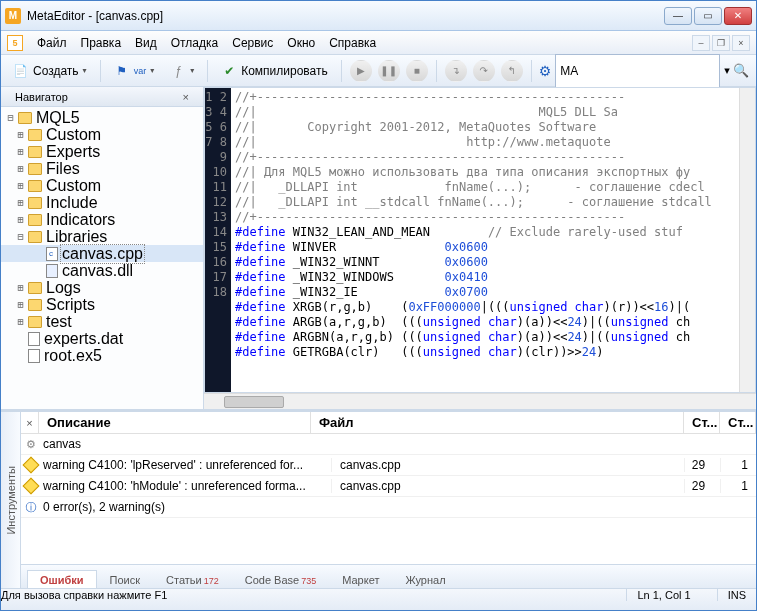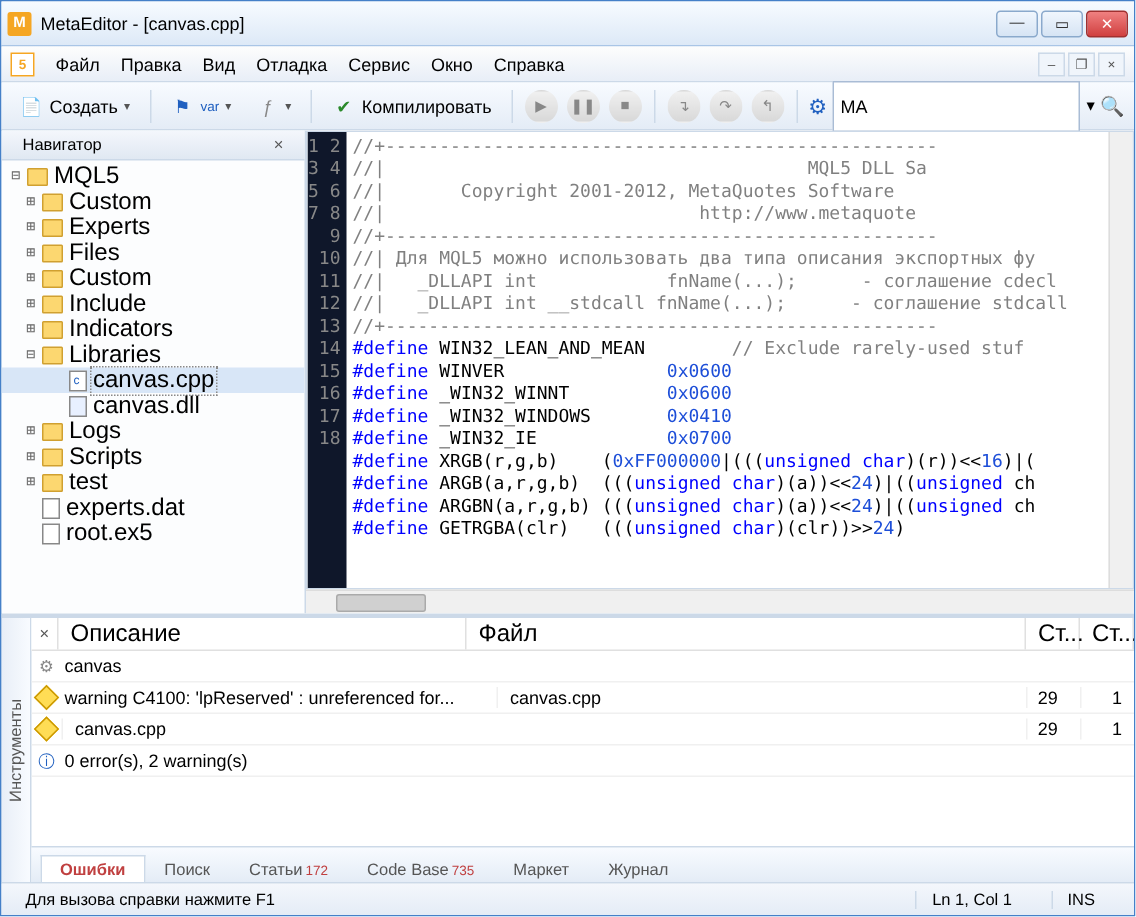--- a/index.html
+++ b/index.html
@@ -46,37 +46,37 @@
 .c-cm{color:#808080;} .c-pp{color:#0000ff;} .c-kw{color:#0000ff;} .c-num{color:#1d4ed8;}
 .scr-v{width:16px;background:#f0f0f0;border-left:1px solid #ddd;}
 .hscroll{height:16px;background:#f0f0f0;border-top:1px solid #ddd;display:flex;align-items:center;}
 .hscroll .thumb{height:12px;width:60px;background:#d0d0d0;border:1px solid #aaa;border-radius:2px;margin-left:20px;}
 .bottom-panel { height: 179px; border-top: 3px solid #ccd9e8; display: flex; flex-direction: column; }
 .bp-main{flex:1;display:flex;overflow:hidden;}
 .bp-sidebar{width:20px;background:linear-gradient(90deg,#e8eef7,#f8fbff);border-right:1px solid #ccd9e8;display:flex;align-items:center;justify-content:center;}
 .bp-sidebar span{writing-mode:vertical-rl;transform:rotate(180deg);font-size:11px;color:#555;}
 .bp-content{flex:1;display:flex;flex-direction:column;}
 .bp-header{height:22px;display:flex;border-bottom:1px solid #e0e0e0;background:#fff;}
-.bp-header .col{padding:3px 8px;border-right:1px solid #e0e0e0;font-size:16px;display:flex;align-items:center;}
+.bp-header .col{padding:3px 8px;border-right:1px solid #e0e0e0;font-size:13px;display:flex;align-items:center;font-weight:bold;}
 .bp-header .x{width:18px;display:flex;align-items:center;justify-content:center;color:#555;border-right:1px solid #e0e0e0;}
 .bp-rows{flex:1;overflow:auto;}
 .bp-row{height:21px;display:flex;align-items:center;border-bottom:1px solid #f0f0f0;font-size:12px;}
 .bp-row .ic{width:20px;display:flex;justify-content:center;}
 .bp-row .warn{width:12px;height:12px;background:#ffdd55;border:1px solid #cc9900;transform:rotate(45deg);}
 .bp-row .gear2{color:#888;font-size:11px;}
 .bp-row .info{color:#2060c0;font-size:11px;}
 .bp-row .c1{flex:0 0 290px;padding-left:2px;overflow:hidden;text-overflow:ellipsis;white-space:nowrap;}
 .bp-row .c2{flex:1;padding-left:8px;border-left:1px solid #f0f0f0;}
 .bp-row .c3{width:36px;text-align:center;padding-right:8px;border-left:1px solid #f0f0f0;}
 .bp-row .c4{width:36px;text-align:right;padding-right:8px;border-left:1px solid #f0f0f0;}
 .bp-tabs{height:24px;background:linear-gradient(#f8fbff,#e4ecf6);border-top:1px solid #ccd9e8;display:flex;align-items:flex-end;padding:0 6px;gap:0;}
 .bp-tab{padding:3px 12px;font-size:11px;color:#555;border:1px solid transparent;border-bottom:none;position:relative;top:1px;}
 .bp-tab.active{background:#fff;border-color:#ccd9e8;color:#c04040;font-weight:bold;}
 .bp-tab .badge{color:#c04040;font-size:9px;margin-left:2px;}
-.statusbar{height:22px;background:linear-gradient(#f4f7fc,#e4ecf6);border-top:1px solid #ccd9e8;display:flex;align-items:center;padding:0 16px;font-size:11px;}
+.statusbar{height:22px;background:linear-gradient(#f4f7fc,#e4ecf6);border-top:1px solid #ccd9e8;display:flex;align-items:flex-start;padding:0 0;font-size:11px;}
 .statusbar .s-right{margin-left:auto;display:flex;gap:16px;}
 .statusbar .s-cell{border-left:1px solid #ccd9e8;padding:0 10px;}
 </style>
 </head>
 <body>
 
 <div class="window">
   <div class="titlebar">
     <span class="icon">M</span>
     <span class="title">MetaEditor - [canvas.cpp]</span>
@@ -303,20 +303,21 @@
               </span>
               <span class="c1">warning C4100: 'lpReserved' : unreferenced for...</span>
               <span class="c2">canvas.cpp</span>
               <span class="c3">29</span>
               <span class="c4">1</span>
             </div>
             <div class="bp-row">
               <span class="ic">
                 <span class="warn"></span>
               </span>
+              <span class="c1">warning C4100: 'hModule' : unreferenced forma...</span>
               <span class="c2">canvas.cpp</span>
               <span class="c3">29</span>
               <span class="c4">1</span>
             </div>
             <div class="bp-row">
               <span class="ic">
                 <span class="info">ⓘ</span>
               </span>
               <span class="c1">0 error(s), 2 warning(s)</span>
               <span class="c2"></span>

